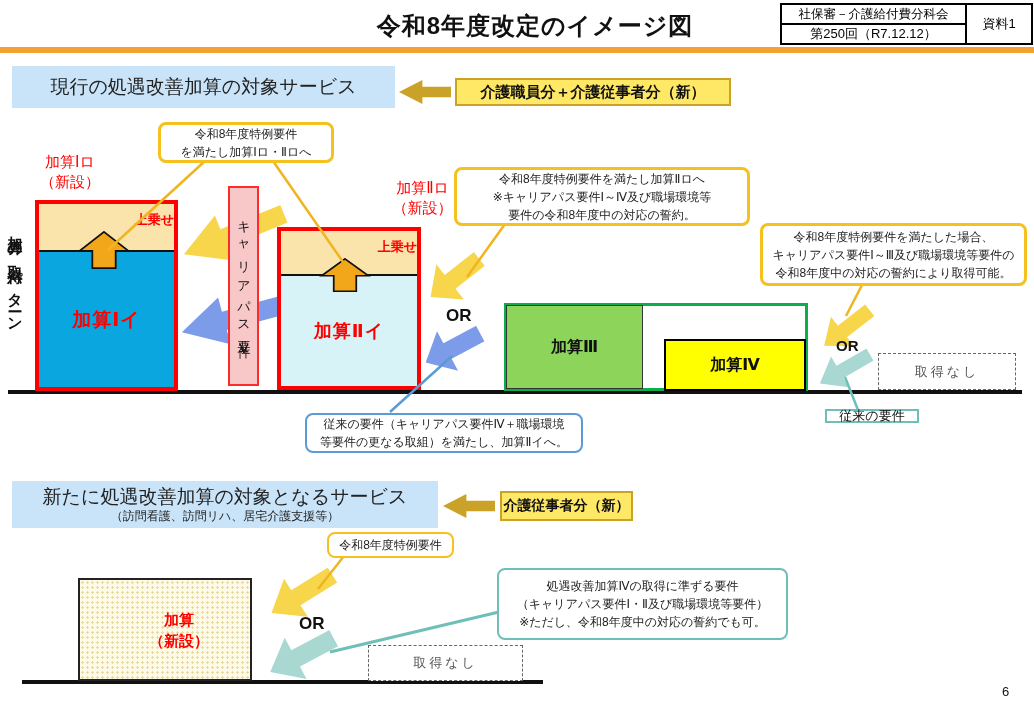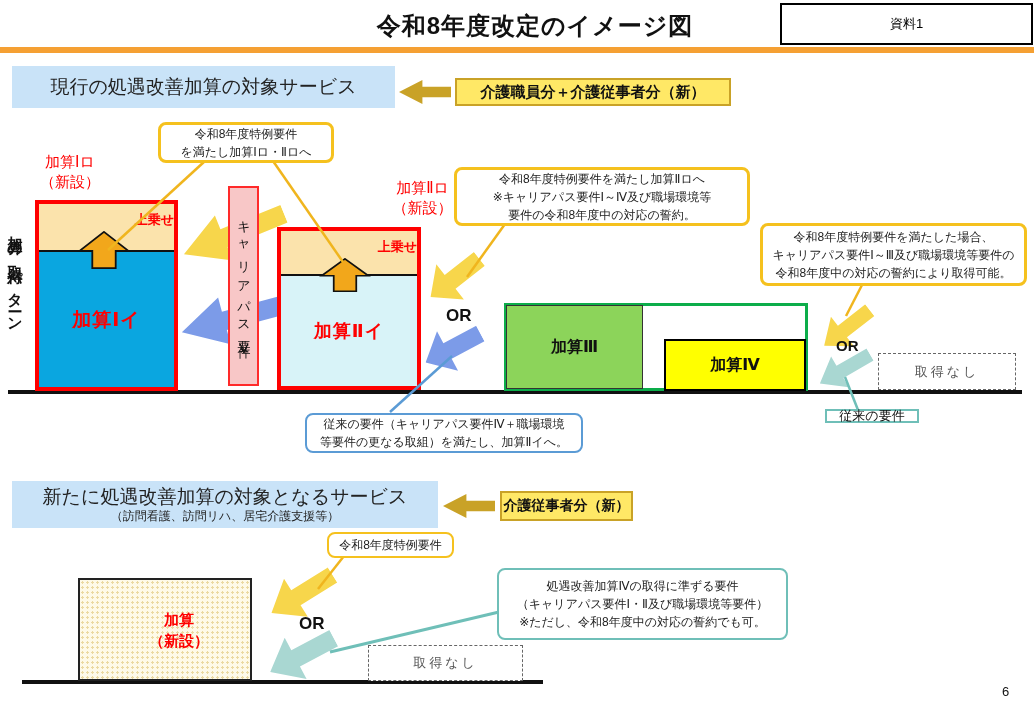--- a/index.html
+++ b/index.html
@@ -93,20 +93,24 @@
   .page-num { left:1002px; top:684px; font-size:13px; color:#111; z-index:10; }
   #connector-overlay { left:0; top:0; width:1034px; height:714px; z-index:45; pointer-events:none; }
 </style>
 </head>
 <body>
 
 <div id="stage">
 
   <div class="abs title">令和8年度改定のイメージ図</div>
   <div class="abs info-table">
+    <div class="info-left">
+      <div class="info-row1">社保審－介護給付費分科会</div>
+      <div class="info-row2">第250回（R7.12.12）</div>
+    </div>
     <div class="info-right">資料1</div>
   </div>
   <div class="abs orange-rule"></div>
 
   <div class="abs ctr head-box head1">現行の処遇改善加算の対象サービス</div>
   <svg class="abs blockarrow" style="left:399px;top:79px;width:52px;height:26px;" viewBox="0 0 100 54" preserveAspectRatio="none">
     <polygon points="0,27 45,2 45,16 100,16 100,38 45,38 45,52" fill="var(--gold-arrow)"></polygon>
   </svg>
   <div class="abs ctr badge badge1">介護職員分＋介護従事者分（新）</div>
 

